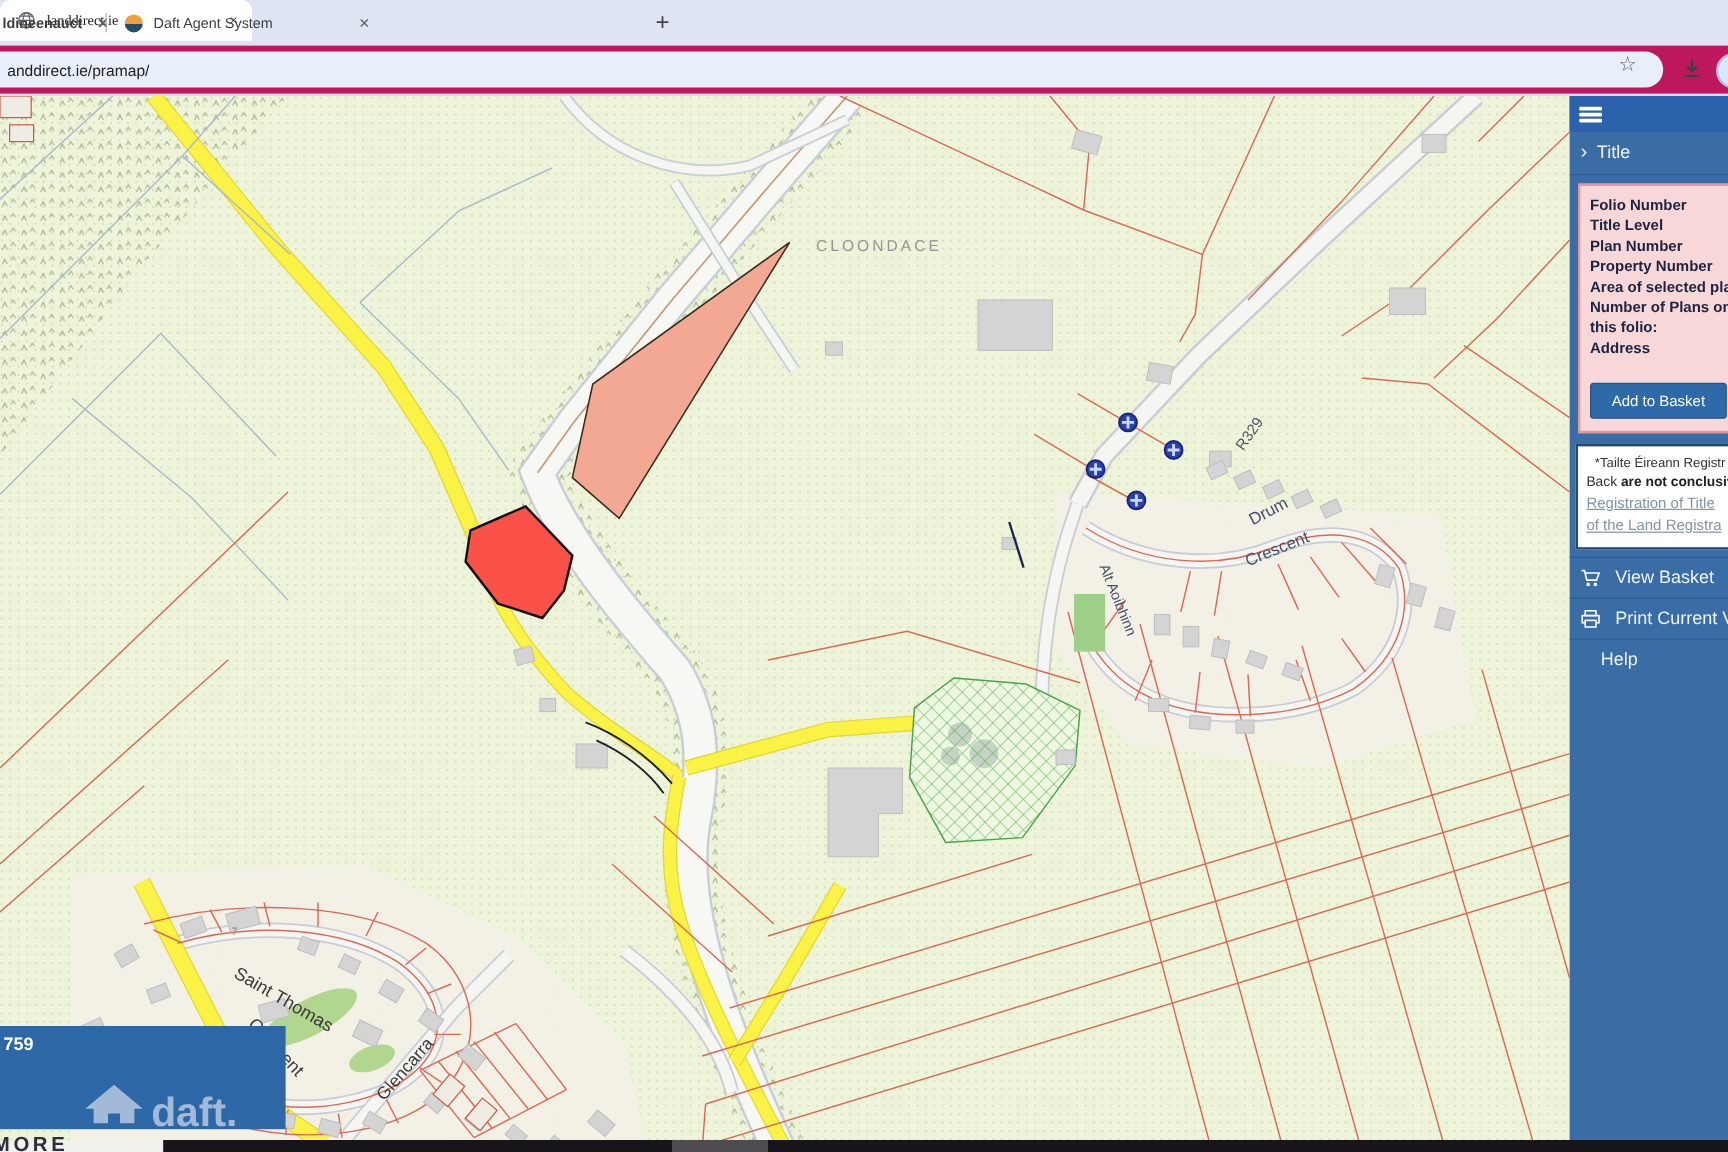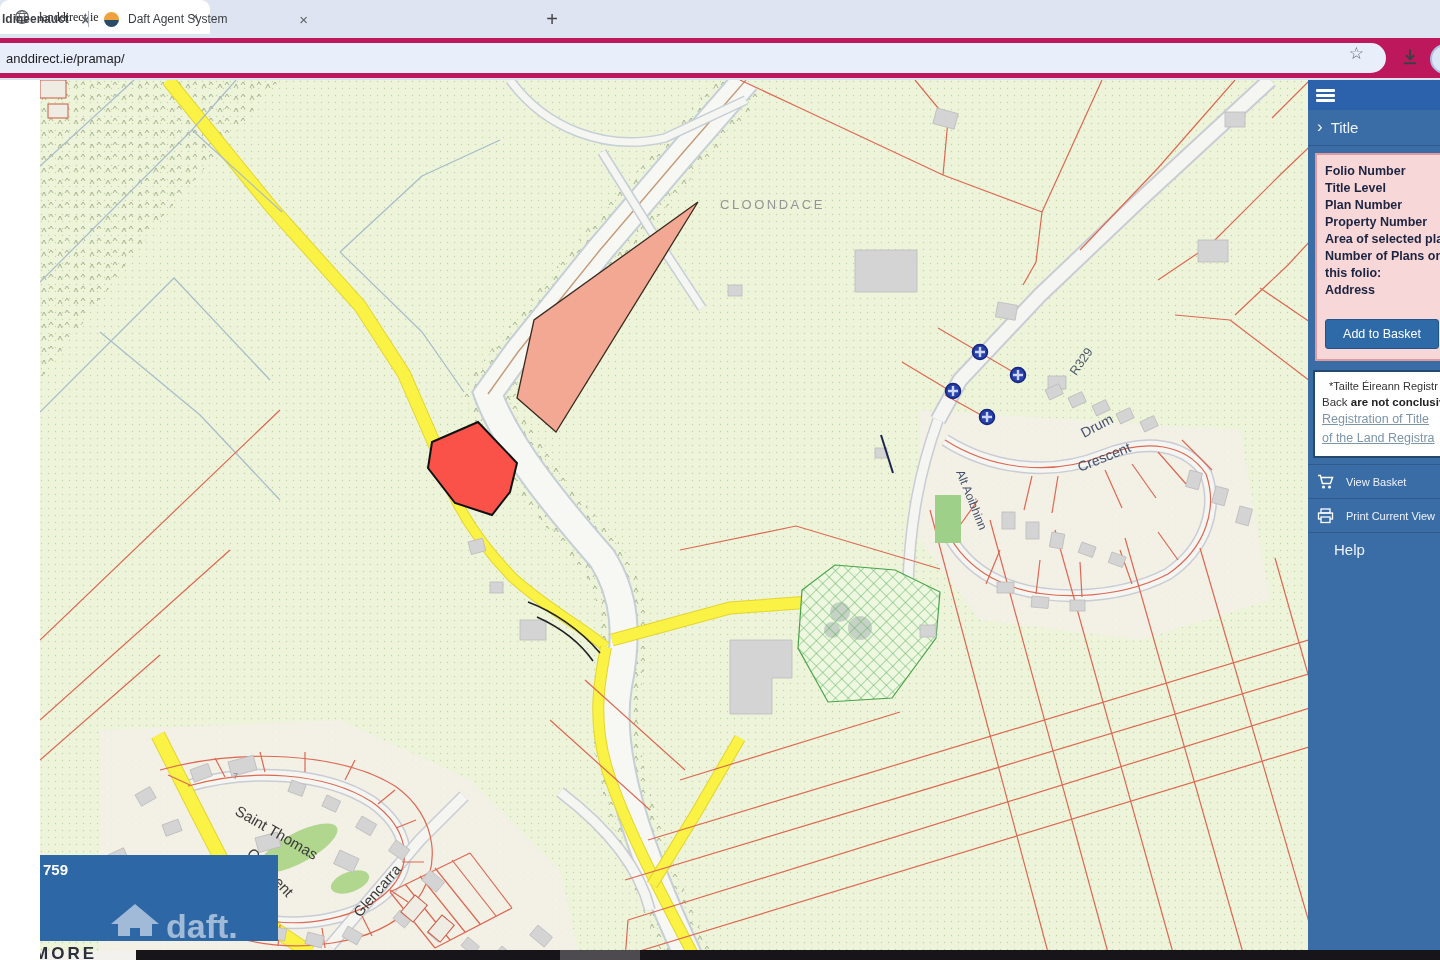--- a/index.html
+++ b/index.html
@@ -32,27 +32,27 @@
   .back-row{height:35px;display:flex;align-items:center;font-size:15px;border-bottom:1px solid rgba(10,35,70,.25);}
   .back-row .chev{margin:0 8px 2px 9px;font-size:17px;}
   .pink-panel{position:relative;margin:7px 0 0 7px;width:142px;background:#f8d7d8;border:2px solid #e09a9e;padding:8px 0 10px 8px;box-sizing:border-box;}
   .pink-panel .fld{font-weight:bold;color:#1b2440;font-size:12.5px;line-height:17px;white-space:nowrap;}
   .basket-btn{margin-top:20px;width:112px;height:28px;background:#2e6aa8;border:1px solid #24538a;border-radius:3px;color:#fff;font-size:12.5px;display:flex;align-items:center;justify-content:center;white-space:nowrap;}
   .disc-box{position:relative;margin:9px 0 0 5px;width:160px;background:#fff;border:2px solid #24486e;padding:7px 0 8px 7px;box-sizing:border-box;color:#333;}
   .disc-line1{font-size:11px;white-space:nowrap;text-indent:7px;line-height:15px;}
   .disc-line2{font-size:11.5px;white-space:nowrap;line-height:16px;}
   .disc-line2 b{color:#222;}
   .disc-link{font-size:12.5px;line-height:19px;color:#7d95a9;text-decoration:underline;white-space:nowrap;display:block;}
-  .menu-row{height:33px;display:flex;align-items:center;font-size:11px;border-bottom:1px solid rgba(10,35,70,.25);white-space:nowrap;}
+  .menu-row{height:33px;display:flex;align-items:center;font-size:15px;border-bottom:1px solid rgba(10,35,70,.25);white-space:nowrap;}
   .menu-row.first{margin-top:6px;border-top:1px solid rgba(10,35,70,.25);}
   .menu-row .mico{width:20px;margin:0 9px 0 9px;flex:0 0 auto;display:flex;}
   .help-row{height:33px;display:flex;align-items:center;font-size:15px;padding-left:26px;}
 
   
-  .maparea{position:absolute;left:0;top:80px;width:1040px;height:880px;padding-left:40px;}
+  .maparea{position:absolute;left:0;top:80px;width:1040px;height:880px;}
   .bottombar{position:absolute;left:136px;top:950px;width:1304px;height:10px;background:#18151a;}
   .bottombar .seg{position:absolute;left:424px;top:0;width:80px;height:10px;background:#4d4b4f;}
 </style>
 </head>
 <body>
 
 <div class="screen">
 
   <div class="tabstrip">
     <div class="tab tab-partial">

